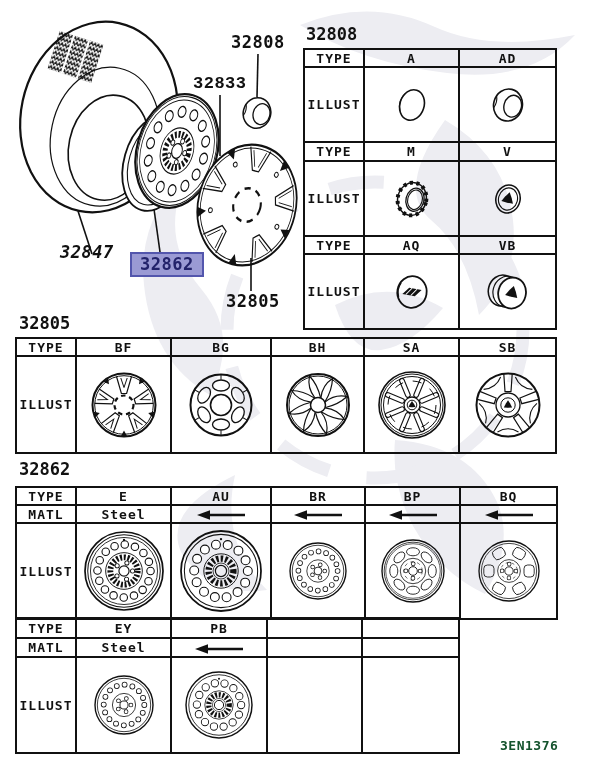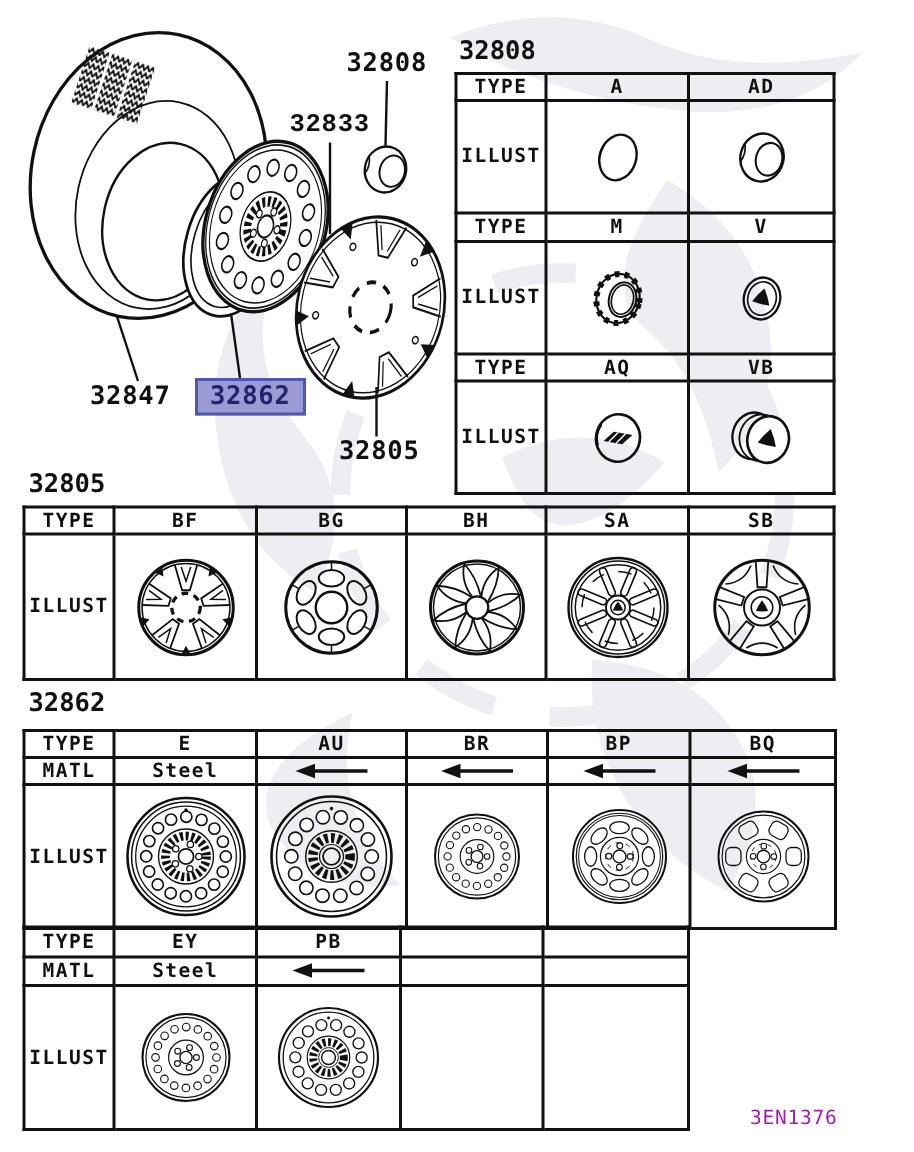--- a/index.html
+++ b/index.html
@@ -4,21 +4,21 @@
 <style>
   html,body{margin:0;padding:0;background:#fff;}
   #app{position:relative;width:609px;height:768px;background:#fff;overflow:hidden;
        font-family:"DejaVu Sans Mono","Liberation Mono",monospace;color:#111;}
   .wm{position:absolute;left:0;top:0;z-index:0;}
   .diag{position:absolute;left:0;top:0;z-index:1;pointer-events:none;}
   .lbl{position:absolute;z-index:3;font-weight:bold;font-size:17px;line-height:1;
        letter-spacing:.5px;color:#111;white-space:nowrap;}
   .hl{background:#9a9ad4;border:2px solid #5356ad;color:#23236b;padding:2px 8px;}
   .sec-title{position:absolute;z-index:3;font-weight:bold;font-size:17px;line-height:1;color:#111;}
-  .code{position:absolute;z-index:3;font-weight:normal;font-size:13px;letter-spacing:.5px;color:#a21caf;}
+  .code{position:absolute;z-index:3;font-weight:bold;font-size:13px;letter-spacing:.5px;color:#14532d;}
   table.ptable{position:absolute;z-index:2;border-collapse:collapse;table-layout:fixed;
        background:transparent;}
   table.ptable td{border:2px solid #111;padding:0;text-align:center;vertical-align:middle;
        font-weight:bold;font-size:13px;letter-spacing:1px;color:#111;overflow:hidden;}
   .cellsvg{display:block;margin:0 auto;}
   .arrow-svg{display:inline-block;vertical-align:middle;}
 </style>
 </head>
 <body>
 
@@ -387,21 +387,21 @@
       <line x1="258" y1="54" x2="257" y2="97"></line>
       <line x1="220" y1="95" x2="220" y2="156"></line>
       <line x1="92" y1="254" x2="78" y2="211"></line>
       <line x1="160" y1="252" x2="154" y2="209"></line>
       <line x1="251" y1="291" x2="251" y2="258"></line>
     </g>
   </svg>
 
   <div class="lbl" style="left:231px;top:34px;">32808</div>
   <div class="lbl" style="left:193px;top:75px;font-family:Liberation Mono, monospace;">32833</div>
-  <div class="lbl" style="left:60px;top:256px;">32847</div>
+  <div class="lbl" style="left:60px;top:244px;font-style:italic;">32847</div>
   <div class="lbl hl" style="left:130px;top:252px;">32862</div>
   <div class="lbl" style="left:226px;top:293px;">32805</div>
 
   <div class="sec-title" style="left:306px;top:26px;">32808</div>
   <div class="sec-title" style="left:19px;top:315px;">32805</div>
   <div class="sec-title" style="left:19px;top:461px;">32862</div>
 
   <table class="ptable" style="left:303px;top:48px;">
     <colgroup>
         <col style="width:60px">

